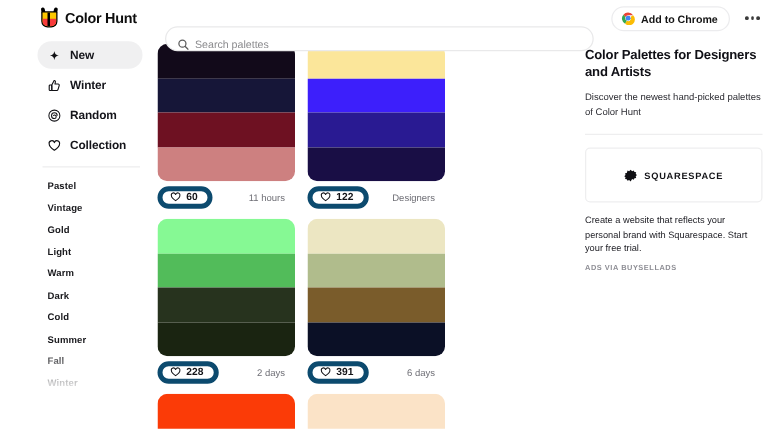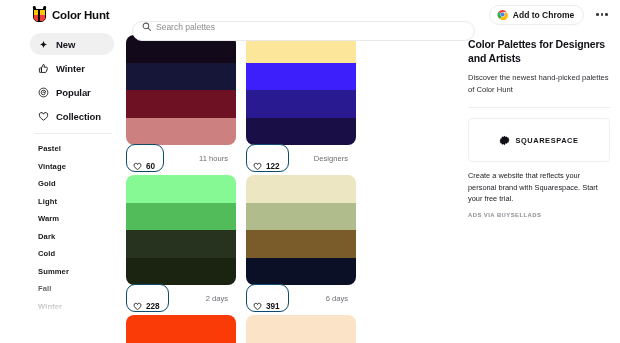--- a/index.html
+++ b/index.html
@@ -43,21 +43,21 @@
     border-radius: 2px 2px 0 0;
   }
   .logo-ear-l { left: 0.5px; transform: rotate(-12deg); }
   .logo-ear-r { right: 0.5px; transform: rotate(12deg); }
   .brand-name { font-size: 11.5px; font-weight: bold; color: #0d0d0d; letter-spacing: -0.2px; white-space: nowrap; }
 
   .search-wrap {
     flex: 1 1 auto; max-width: 343px; margin-left: 8px;
     height: 20px;
     background: #fff; border: 1px solid #e9e9ea; border-radius: 10px;
-    display: flex; align-items: flex-start; gap: 5px; padding: 0 9px; margin-top: 32px;
+    display: flex; align-items: flex-end; gap: 5px; padding: 0 9px; margin-top: 32px;
   }
   .search-ico { flex: 0 0 9px; height: 9px; color: #5c5c5c; display: block; }
   .search-input {
     border: 0; outline: 0; background: transparent;
     font-family: "Liberation Sans", sans-serif; font-size: 8.5px; color: #3a3a3a;
     width: 100%; padding: 0;
   }
   .search-input::placeholder { color: #8b8b8e; }
 
   .header-right { margin-left: auto; display: flex; align-items: center; gap: 10px; padding-right: 2px; }
@@ -120,23 +120,23 @@
   .swatches {
     width: 110px; height: 110px; border-radius: 8px; overflow: hidden;
     display: flex; flex-direction: column;
   }
   .swatches span { display: block; flex: 1 1 25%; }
   .card-meta {
     width: 110px; height: 26px; display: flex; align-items: center;
     justify-content: space-between; padding: 0 2px 0 0;
   }
   .like {
-    display: flex; align-items: flex-end; gap: 4px;
-    height: 28px; padding: 0 8px 0 6px;
-    border: 1px solid #0c4a6e; border-radius: 9px; background: #fff;
+    display: flex; align-items: flex-start; gap: 4px;
+    height: 18px; padding: 0 8px 0 6px;
+    border: 4px solid #0c4a6e; border-radius: 9px; background: #fff;
     cursor: pointer;
   }
   .heart-ico { width: 9px; height: 9px; flex: 0 0 9px; color: #141418; display: block; }
   .like-count { font-size: 8.2px; font-weight: bold; color: #141418; }
   .time { font-size: 7.6px; color: #6f6f76; padding-right: 6px; }
 
   
   .aside {
     width: 160px; flex: 0 0 160px;
     padding: 8px 10px 0 8px;
@@ -221,21 +221,21 @@
           <rect x="2" y="7.2" width="3" height="6.5" rx="1"></rect>
         </svg>
         <span>Winter</span>
       </div>
 
       <div class="nav-item">
         <svg class="nav-ico" viewBox="0 0 16 16" fill="none" stroke="currentColor" stroke-width="1.2">
           <circle cx="8" cy="8" r="6.4"></circle>
           <path d="M11.3 8a3.3 3.3 0 1 0-3.3 3.3 c1.4 0 2.1-1 2.1-2.1 A1.9 1.9 0 0 0 8 7.3 a1.1 1.1 0 0 0-1 1.1"></path>
         </svg>
-        <span>Popular</span>
+        <span>Random</span>
       </div>
 
       <div class="nav-item">
         <svg class="nav-ico" viewBox="0 0 16 16" fill="none" stroke="currentColor" stroke-width="1.3" stroke-linejoin="round">
           <path d="M8 13.4 C4.6 10.9 2 9 2 6.3 A3.1 3.1 0 0 1 8 4.6 A3.1 3.1 0 0 1 14 6.3 C14 9 11.4 10.9 8 13.4 Z"></path>
         </svg>
         <span>Collection</span>
       </div>
 
       <div class="nav-sep"></div>

